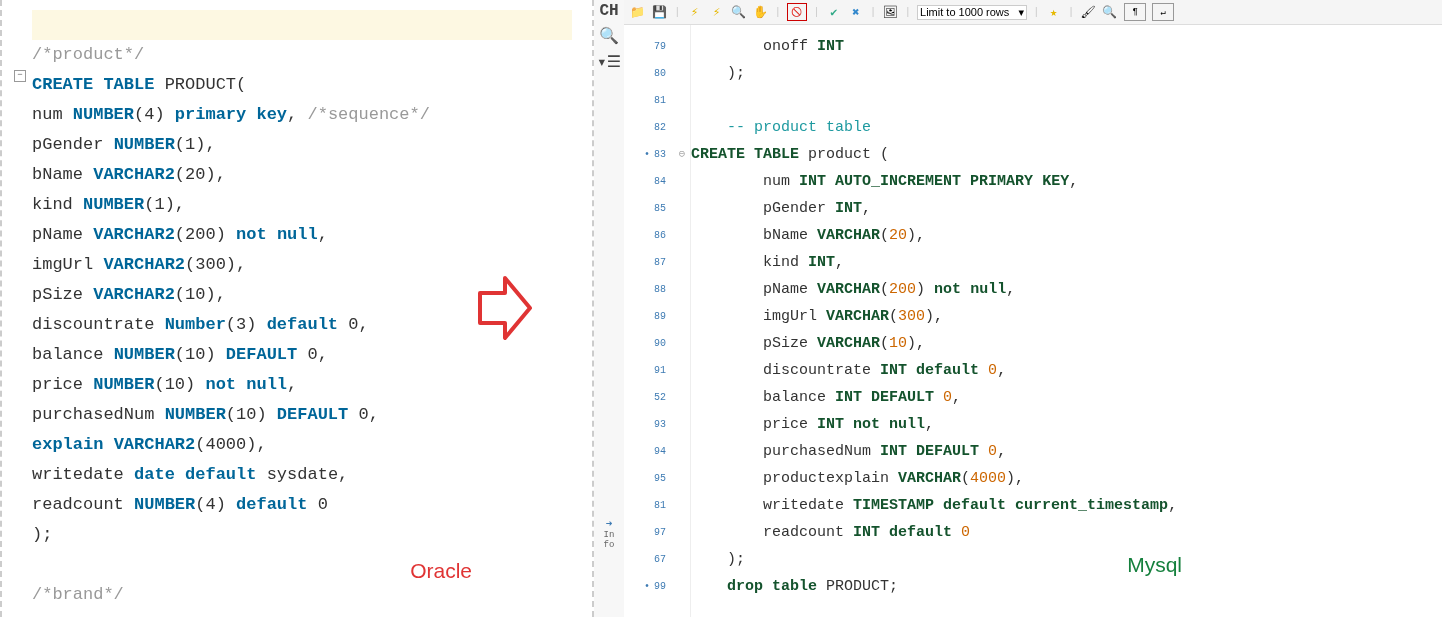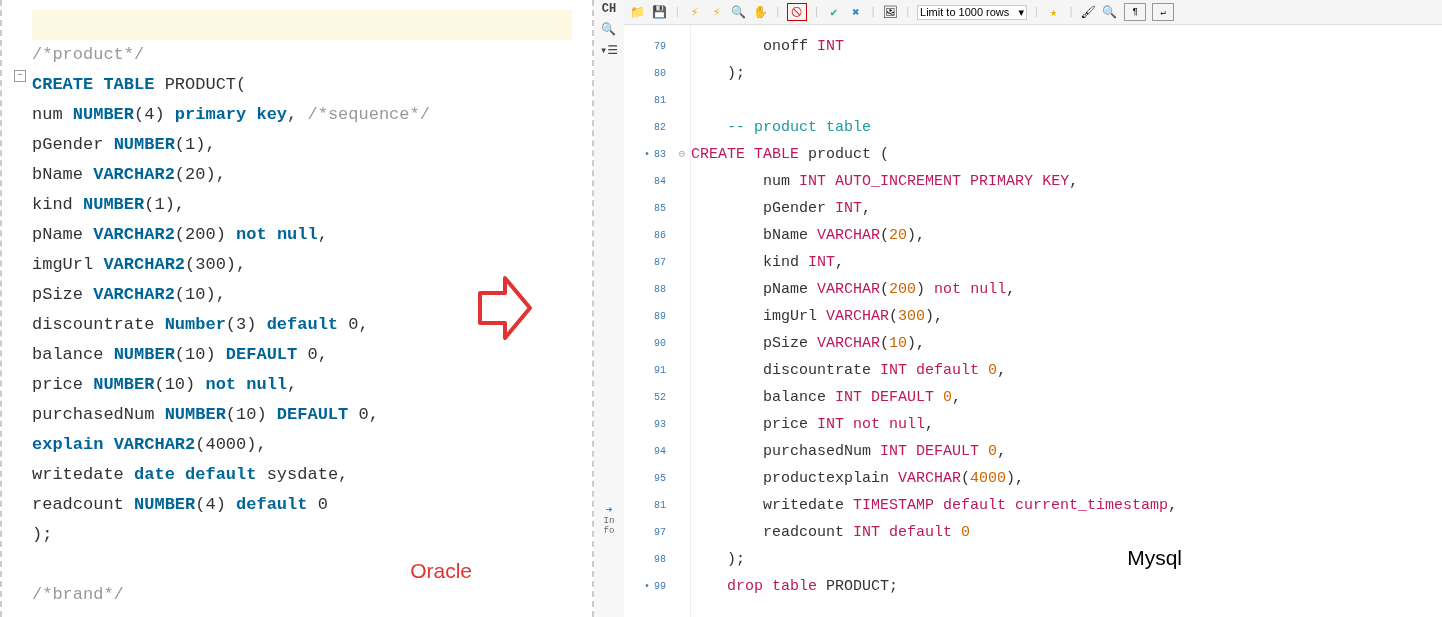--- a/index.html
+++ b/index.html
@@ -88,21 +88,21 @@
       line-height: 27px;
       font-size: 15px;
       white-space: pre;
     }
     .code-l {
       line-height: 30px;
       font-size: 17px;
       white-space: pre;
     }
     .kw { color: #006699; font-weight: bold; }
-    .kw2 { color: #be185d; font-weight:normal }
+    .kw2 { color: #14532d; font-weight:bold }
     .num { color: #cc6600; }
     .cm { color: #999999; }
     .cm2 { color: #1e9aa0; margin-top: 16px; }
     .plain { color: #333; }
     .highlight-bar {
       position: absolute;
       top: 10px; left: 30px; right: 20px;
       height: 30px;
       background: #fdf8e2;
       z-index: -1;
@@ -110,41 +110,41 @@
     .label-oracle {
       position: absolute;
       bottom: 34px;
       right: 120px;
       color: #e03434;
       font-family: Liberation Sans, sans-serif;
       font-size: 21px;
     }
     .label-mysql {
       position: absolute;
-      bottom: 47px;
+      bottom: 40px;
       right: 260px;
-      color: #000000;
+      color: #15803d;
       font-family: Arial, sans-serif;
       font-size: 21px;
     }
     .arrow-svg {
       position: absolute;
       top: 268px;
       left: 475px;
       z-index: 5;
     }
     .fold-marker{
       position:absolute;
       left:12px;
       top:70px;
       width:10px;height:10px;
       border:1px solid #999;
       font-size:9px;line-height:8px;text-align:center;color:#666;
     }
-    .mid-icon{font-size:12px;color:#444;}
+    .mid-icon{font-size:16px;color:#444;}
     .mid-arrow{font-size:11px;color:#3e7bb3;}
     .mid-info{font-size:9px;color:#666;margin-top:440px;text-align:center;line-height:1.1;}
     .fold-col { width: 16px; border-right:1px solid #eee; color:#aaa; font-size:11px; line-height:27px; padding-top:8px; text-align:center;}
   </style>
 </head>
 <body>
 
 <div class="pane-left">
   <div class="highlight-bar"></div>
   <div class="fold-marker">−</div>
@@ -204,21 +204,21 @@
         <div class="ln">88</div>
         <div class="ln">89</div>
         <div class="ln">90</div>
         <div class="ln">91</div>
         <div class="ln">52</div>
         <div class="ln">93</div>
         <div class="ln">94</div>
         <div class="ln">95</div>
         <div class="ln">81</div>
         <div class="ln">97</div>
-        <div class="ln">98</div>
+        <div class="ln">67</div>
         <div class="ln bullet">99</div>
       </div>
     <div class="fold-col" id="fold-r">
         <div style="height: 27px;"></div>
         <div style="height: 27px;"></div>
         <div style="height: 27px;"></div>
         <div style="height: 27px;"></div>
         <div style="height: 27px;">⊖</div>
         <div style="height: 27px;"></div>
         <div style="height: 27px;"></div>

